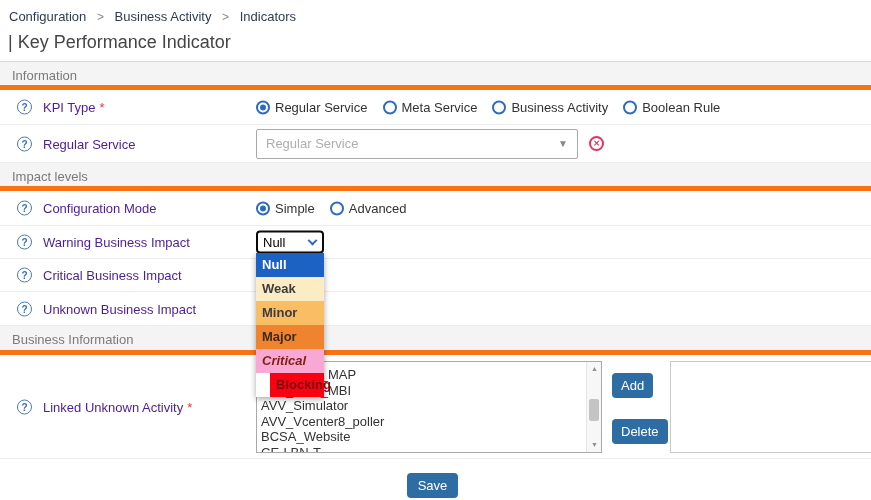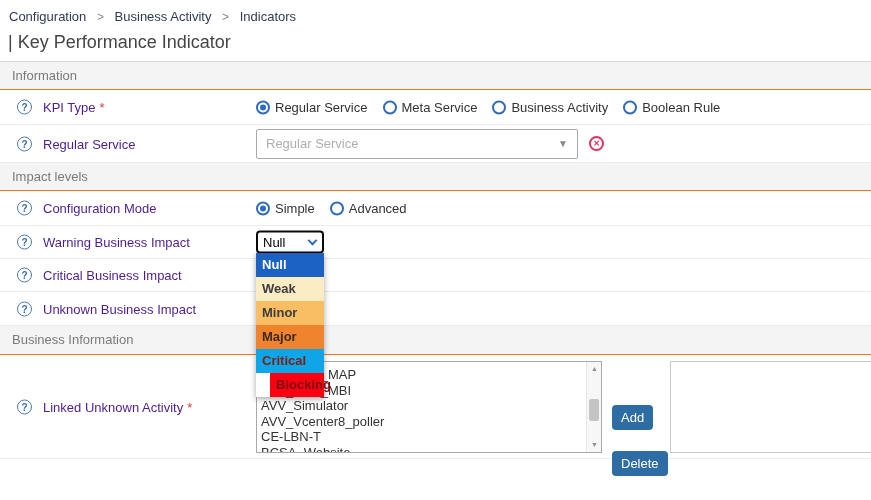--- a/index.html
+++ b/index.html
@@ -12,21 +12,21 @@
   
   .breadcrumb { padding:9px 0 0 9px; font-size:13px; color:#2f3b52; }
   .breadcrumb .crumb { cursor:pointer; }
   .breadcrumb .sep { color:#8a8a8a; margin:0 7px; font-size:12px; }
   
   .page-title { margin:8px 0 0 8px; font-size:18px; color:#454545; }
   
   .form { margin-top:8px; border-top:1px solid #d9d9d9; }
   .section-header {
     height:28px; line-height:27px; padding-left:12px;
-    background:#f4f4f4; color:#7a7a7a; border-bottom:1px solid #f97316;
+    background:#f4f4f4; color:#7a7a7a; border-bottom:5px solid #f97316;
   }
   .row { position:relative; border-bottom:1px solid #ececec; }
   .row-h35 { height:35px; } .row-h38 { height:38px; } .row-h33 { height:33px; }
   .row-h34 { height:34px; } .row-h104 { height:104px; }
   .label-wrap { position:absolute; left:17px; top:50%; transform:translateY(-50%);
     display:flex; align-items:center; }
   .help-icon {
     width:15px; height:15px; border:1px solid #4a7ab5; border-radius:50%;
     color:#3a6db3; font-size:10px; font-weight:bold; text-align:center;
     line-height:13px; margin-right:11px; flex:0 0 auto; cursor:pointer;
@@ -90,21 +90,21 @@
   }
   .scroll-arrow { width:15px; height:14px; text-align:center; font-size:7px; color:#8f8f8f;
     line-height:14px; cursor:pointer; }
   .scroll-arrow.down { position:absolute; bottom:0; }
   .scroll-thumb { position:absolute; left:2px; top:37px; width:10px; height:22px;
     background:#c4c4c4; border-radius:2px; cursor:pointer; }
   .btn-col { display:flex; flex-direction:column; margin:12px 0 0 10px; width:48px; }
   .btn {
     background:#2e6da4; color:#fff; border:none; border-radius:4px;
     font-size:13px; font-family:"Liberation Sans", sans-serif; cursor:pointer;
-    padding:5px 9px; line-height:15px;margin-top:32px;
+    padding:5px 9px; line-height:15px;
   }
   .btn-add { align-self:flex-start; }
   .btn-delete { margin-top:21px; align-self:flex-start; }
   .empty-box { width:208px; height:92px; border:1px solid #c9c9c9; margin-left:10px; background:#fff; }
   
   .footer { display:flex; justify-content:center; padding:14px 6px 0 0; }
   .btn-save { padding:5px 11px; }
 </style>
 </head>
 <body>
@@ -218,22 +218,22 @@
         <span class="help-icon">?</span>
         <span class="field-label">Linked Unknown Activity</span>
         <span class="req">*</span>
       </div>
       <div class="linked-control">
         <div class="multi-list">
           <div class="item">AVV_Prod_MAP</div>
           <div class="item">AVV_Prod_MBI</div>
           <div class="item">AVV_Simulator</div>
           <div class="item">AVV_Vcenter8_poller</div>
+          <div class="item">BCSA_Website</div>
           <div class="item">CE-LBN-T</div>
-          <div class="item">BCSA_Website</div>
           <div class="scrollbar">
             <div class="scroll-arrow">▲</div>
             <div class="scroll-thumb"></div>
             <div class="scroll-arrow down">▼</div>
           </div>
         </div>
         <div class="btn-col">
           <button class="btn btn-add">Add</button>
           <button class="btn btn-delete">Delete</button>
         </div>
@@ -244,17 +244,17 @@
     <div class="footer">
       <button class="btn btn-save">Save</button>
     </div>
   </div>
 
   <div class="dropdown">
     <div class="opt" style="background: rgb(28, 98, 197); color: rgb(255, 255, 255);">Null</div>
     <div class="opt" style="background: rgb(252, 236, 196); color: rgb(61, 61, 61);">Weak</div>
     <div class="opt" style="background: rgb(249, 189, 100); color: rgb(61, 61, 61);">Minor</div>
     <div class="opt" style="background: rgb(240, 131, 46); color: rgb(61, 42, 26);">Major</div>
-    <div class="opt" style="background: #0ea5e9; color: rgb(126, 31, 20);">Critical</div>
+    <div class="opt" style="background: #f9a8d4; color: rgb(126, 31, 20); font-style: italic;">Critical</div>
     <div class="opt" style="background: rgb(251, 0, 17); color: rgb(122, 11, 16); margin-left: 14px;">Blocking</div>
   </div>
 
 </div>
 
 </body></html>

